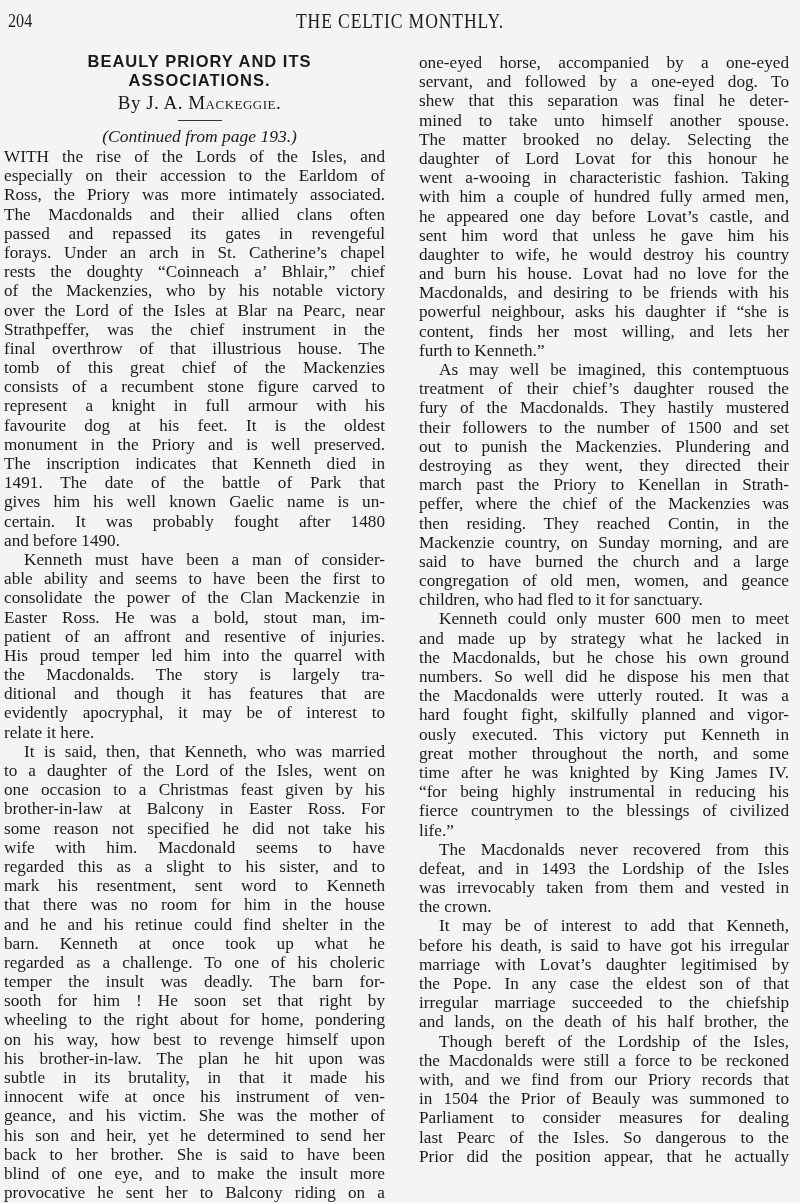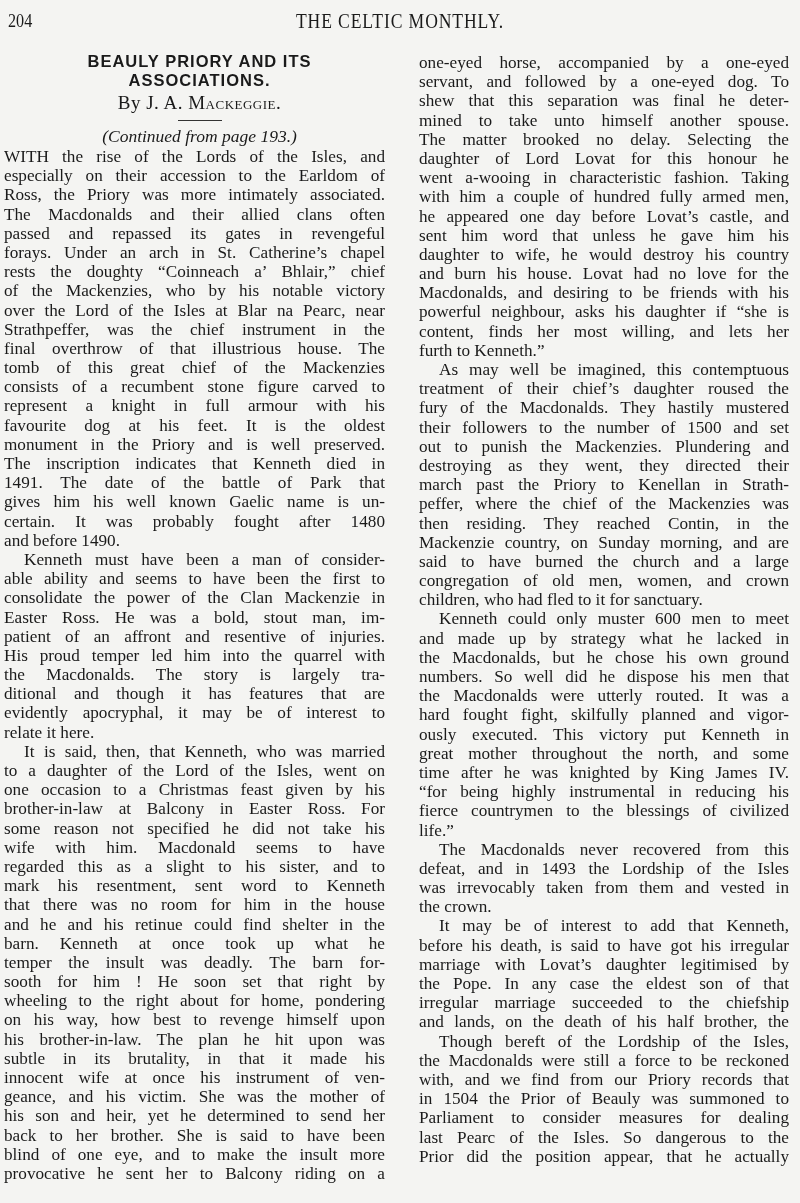--- a/index.html
+++ b/index.html
@@ -94,20 +94,21 @@
       <span class="line" style="white-space: normal; overflow: hidden;">to a daughter of the Lord of the Isles, went on</span>
       <span class="line" style="white-space: normal; overflow: hidden;">one occasion to a Christmas feast given by his</span>
       <span class="line" style="white-space: normal; overflow: hidden;">brother-in-law at Balcony in Easter Ross.  For</span>
       <span class="line" style="white-space: normal; overflow: hidden;">some reason not specified he did not take his</span>
       <span class="line" style="white-space: normal; overflow: hidden;">wife with him.  Macdonald seems to have</span>
       <span class="line" style="white-space: normal; overflow: hidden;">regarded this as a slight to his sister, and to</span>
       <span class="line" style="white-space: normal; overflow: hidden;">mark his resentment, sent word to Kenneth</span>
       <span class="line" style="white-space: normal; overflow: hidden;">that there was no room for him in the house</span>
       <span class="line" style="white-space: normal; overflow: hidden;">and he and his retinue could find shelter in the</span>
       <span class="line" style="white-space: normal; overflow: hidden;">barn.  Kenneth at once took up what he</span>
+      <span class="line" style="white-space: normal; overflow: hidden;">regarded as a challenge.  To one of his choleric</span>
       <span class="line" style="white-space: normal; overflow: hidden;">temper the insult was deadly.  The barn for-</span>
       <span class="line" style="white-space: normal; overflow: hidden;">sooth for him !  He soon set that right by</span>
       <span class="line" style="white-space: normal; overflow: hidden;">wheeling to the right about for home, pondering</span>
       <span class="line" style="white-space: normal; overflow: hidden;">on his way, how best to revenge himself upon</span>
       <span class="line" style="white-space: normal; overflow: hidden;">his brother-in-law.  The plan he hit upon was</span>
       <span class="line" style="white-space: normal; overflow: hidden;">subtle in its brutality, in that it made his</span>
       <span class="line" style="white-space: normal; overflow: hidden;">innocent wife at once his instrument of ven-</span>
       <span class="line" style="white-space: normal; overflow: hidden;">geance, and his victim.  She was the mother of</span>
       <span class="line" style="white-space: normal; overflow: hidden;">his son and heir, yet he determined to send her</span>
       <span class="line" style="white-space: normal; overflow: hidden;">back to her brother.  She is said to have been</span>
@@ -138,21 +139,21 @@
       <span class="line" style="white-space: normal; overflow: hidden;">treatment of their chief’s daughter roused the</span>
       <span class="line" style="white-space: normal; overflow: hidden;">fury of the Macdonalds.  They hastily mustered</span>
       <span class="line" style="white-space: normal; overflow: hidden;">their followers to the number of 1500 and set</span>
       <span class="line" style="white-space: normal; overflow: hidden;">out to punish the Mackenzies.  Plundering and</span>
       <span class="line" style="white-space: normal; overflow: hidden;">destroying as they went, they directed their</span>
       <span class="line" style="white-space: normal; overflow: hidden;">march past the Priory to Kenellan in Strath-</span>
       <span class="line" style="white-space: normal; overflow: hidden;">peffer, where the chief of the Mackenzies was</span>
       <span class="line" style="white-space: normal; overflow: hidden;">then residing.  They reached Contin, in the</span>
       <span class="line" style="white-space: normal; overflow: hidden;">Mackenzie country, on Sunday morning, and are</span>
       <span class="line" style="white-space: normal; overflow: hidden;">said to have burned the church and a large</span>
-      <span class="line" style="white-space: normal; overflow: hidden;">congregation of old men, women, and crown</span>
+      <span class="line" style="white-space: normal; overflow: hidden;">congregation of old men, women, and geance</span>
       <span class="line last" style="white-space: normal; overflow: hidden;">children, who had fled to it for sanctuary.</span>
       <span class="line indent" style="white-space: normal; overflow: hidden;">Kenneth could only muster 600 men to meet</span>
       <span class="line" style="white-space: normal; overflow: hidden;">and made up by strategy what he lacked in</span>
       <span class="line" style="white-space: normal; overflow: hidden;">the Macdonalds, but he chose his own ground</span>
       <span class="line" style="white-space: normal; overflow: hidden;">numbers.  So well did he dispose his men that</span>
       <span class="line" style="white-space: normal; overflow: hidden;">the Macdonalds were utterly routed.  It was a</span>
       <span class="line" style="white-space: normal; overflow: hidden;">hard fought fight, skilfully planned and vigor-</span>
       <span class="line" style="white-space: normal; overflow: hidden;">ously executed.  This victory put Kenneth in</span>
       <span class="line" style="white-space: normal; overflow: hidden;">great mother throughout the north, and some</span>
       <span class="line" style="white-space: normal; overflow: hidden;">time after he was knighted by King James IV.</span>

